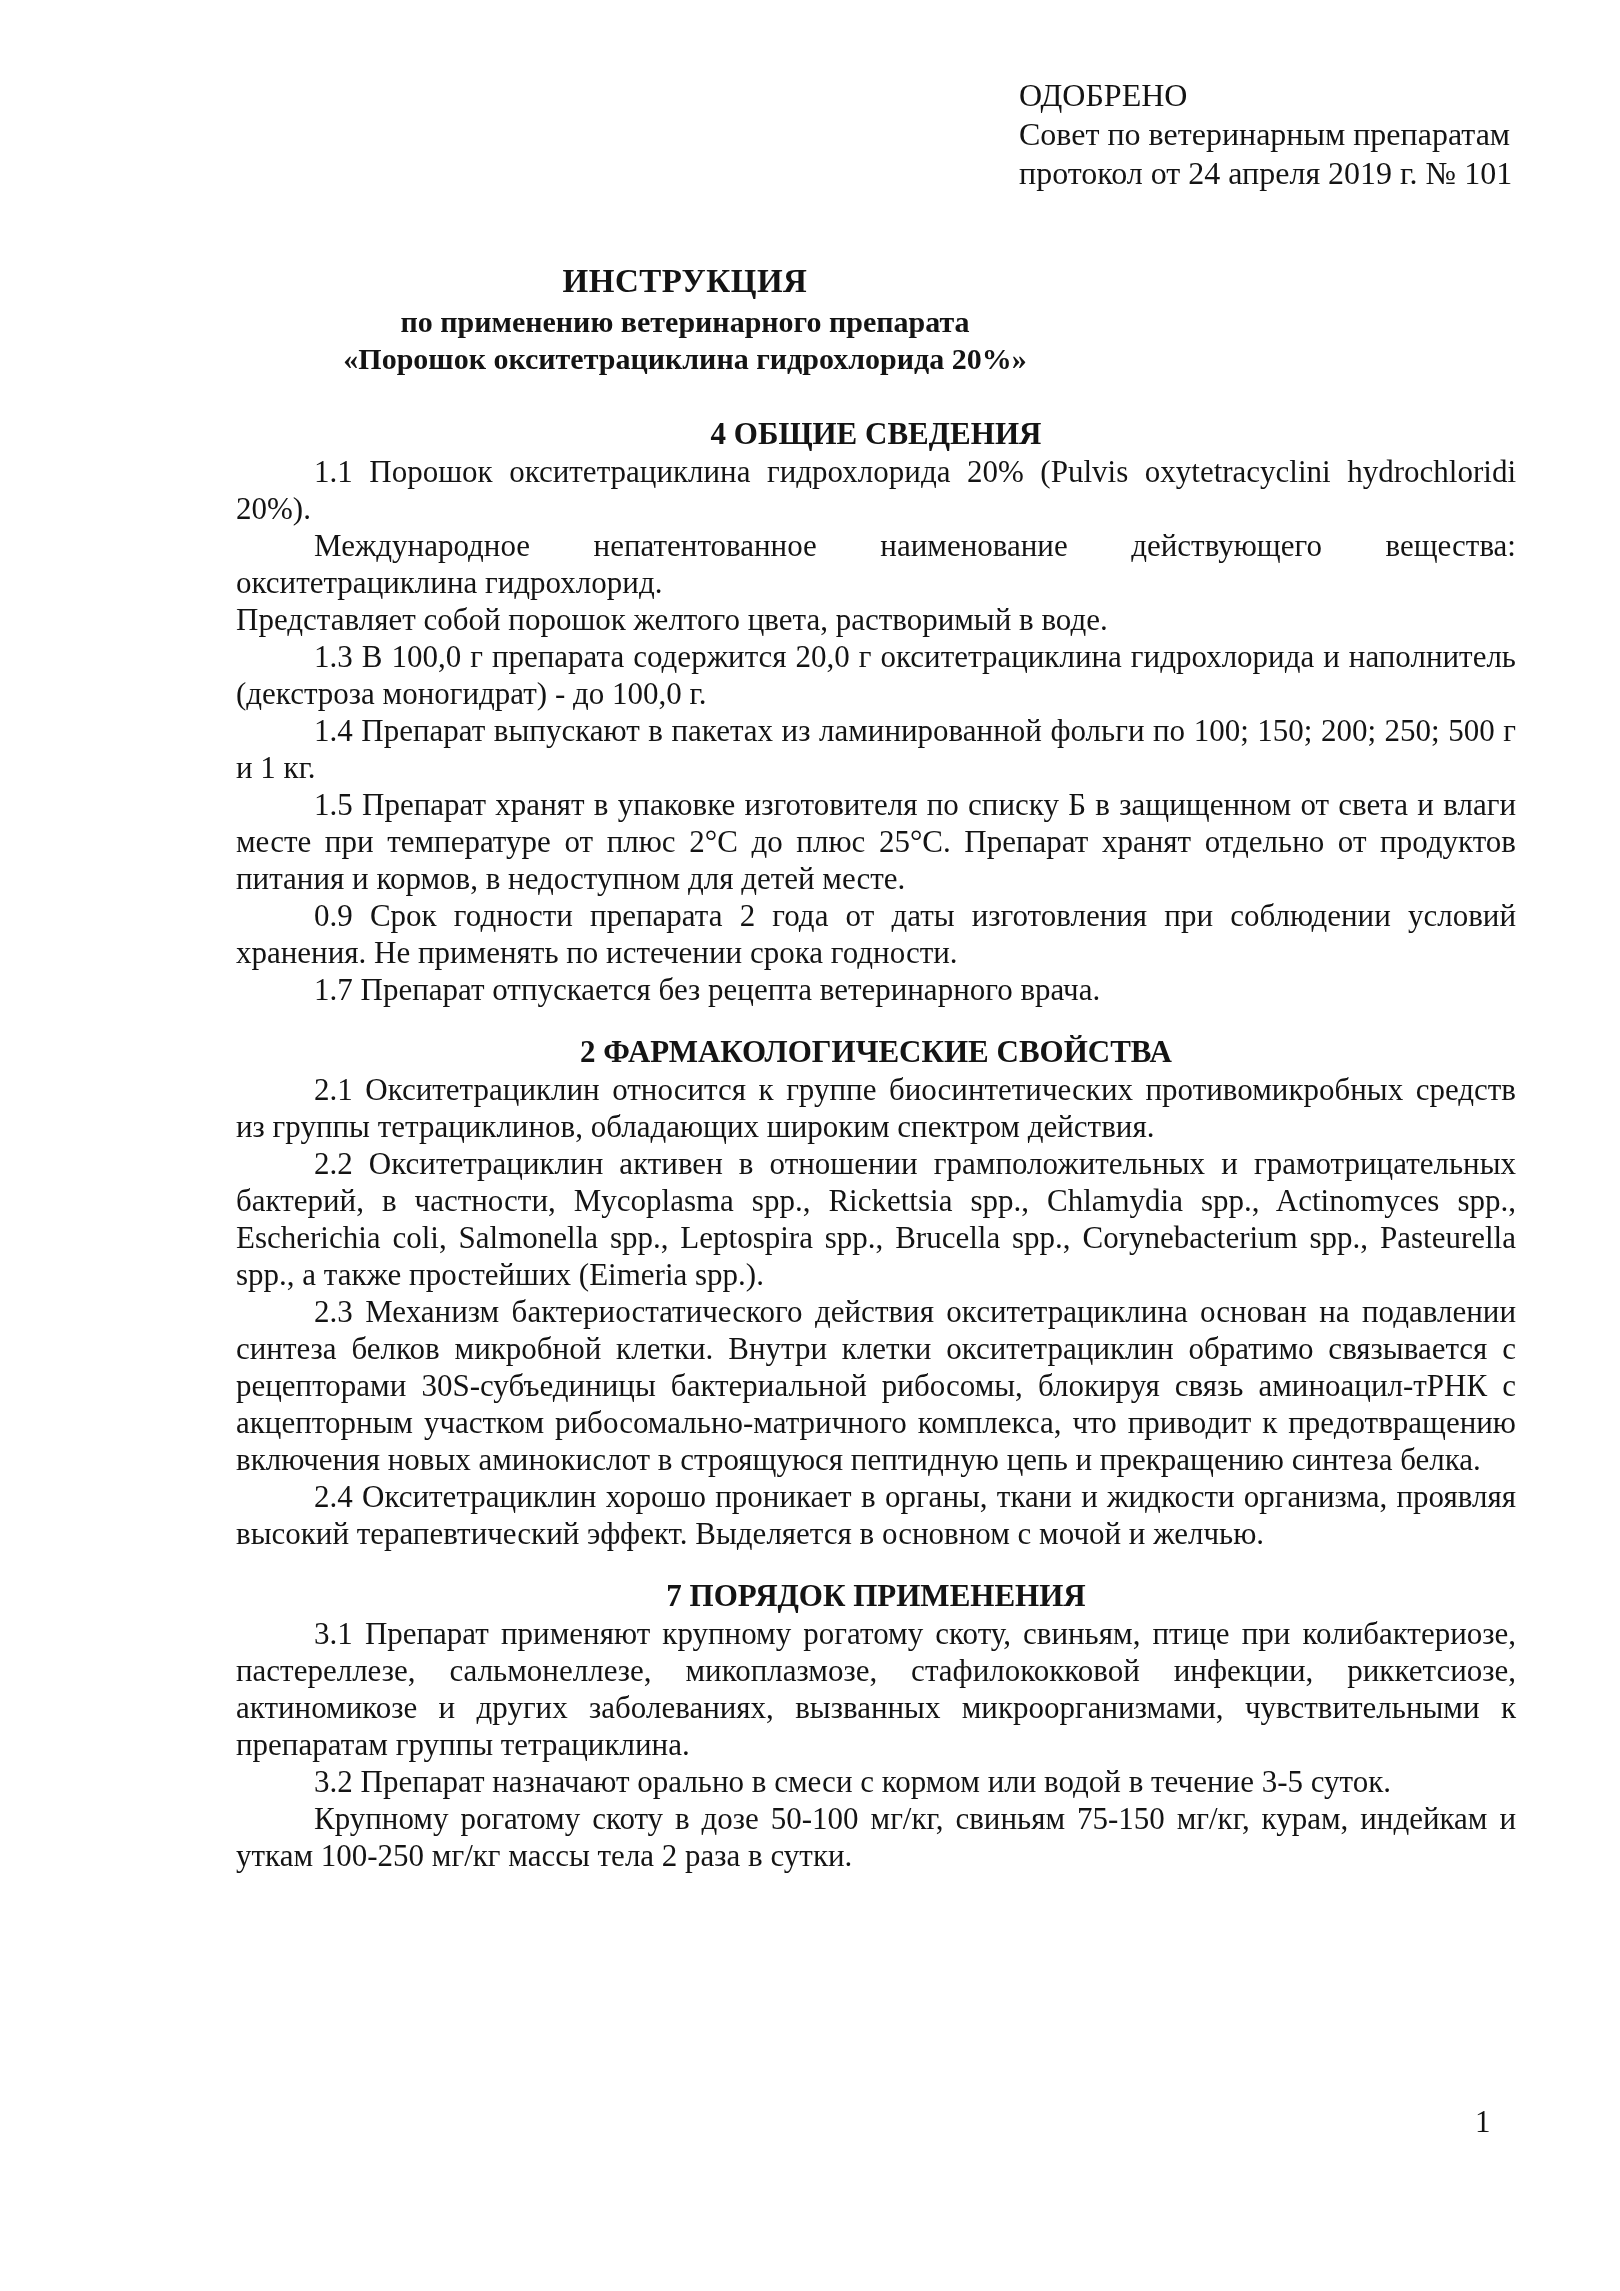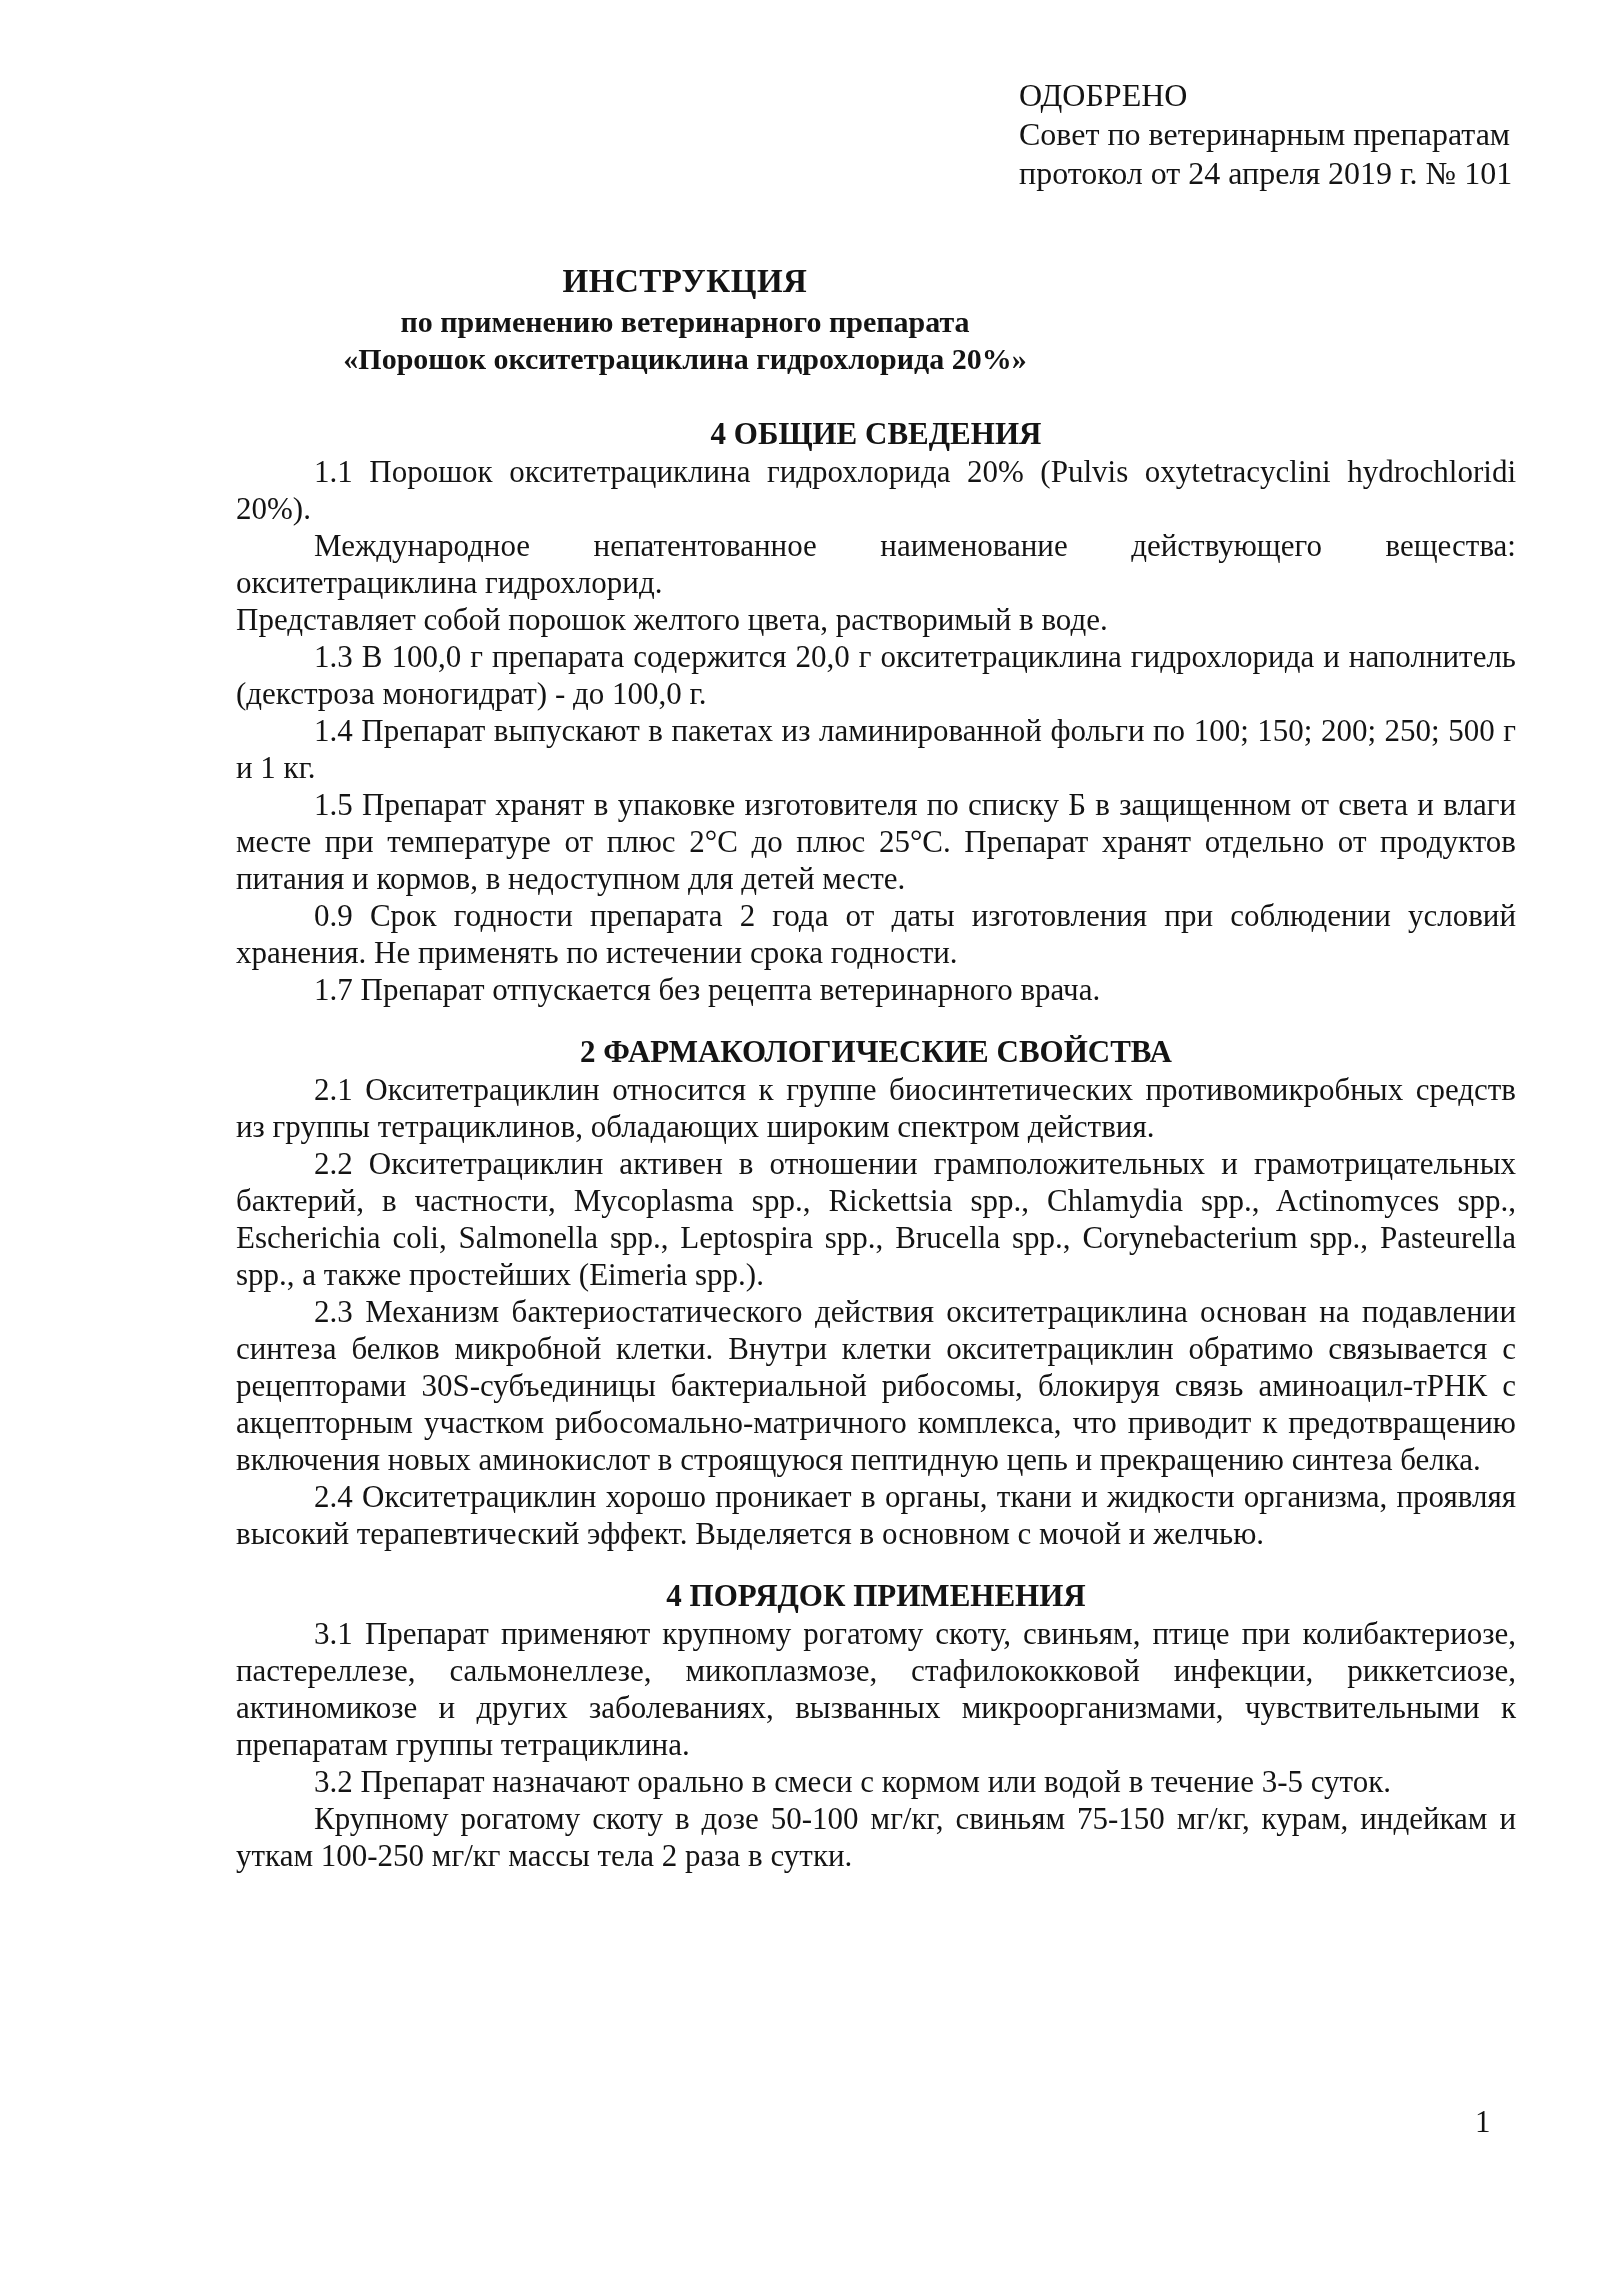--- a/index.html
+++ b/index.html
@@ -67,21 +67,21 @@
 
   <div>
     <h2 class="sec-heading gap">2 ФАРМАКОЛОГИЧЕСКИЕ СВОЙСТВА</h2>
     <p class="para">2.1 Окситетрациклин относится к группе биосинтетических противомикробных средств из группы тетрациклинов, обладающих широким спектром действия.</p>
     <p class="para">2.2 Окситетрациклин активен в отношении грамположительных и грамотрицательных бактерий, в частности, Mycoplasma spp., Rickettsia spp., Chlamydia spp., Actinomyces spp., Escherichia coli, Salmonella spp., Leptospira spp., Brucella spp., Corynebacterium spp., Pasteurella spp., а также простейших (Eimeria spp.).</p>
     <p class="para">2.3 Механизм бактериостатического действия окситетрациклина основан на подавлении синтеза белков микробной клетки. Внутри клетки окситетрациклин обратимо связывается с рецепторами 30S-субъединицы бактериальной рибосомы, блокируя связь аминоацил-тРНК с акцепторным участком рибосомально-матричного комплекса, что приводит к предотвращению включения новых аминокислот в строящуюся пептидную цепь и прекращению синтеза белка.</p>
     <p class="para">2.4 Окситетрациклин хорошо проникает в органы, ткани и жидкости организма, проявляя высокий терапевтический эффект. Выделяется в основном с мочой и желчью.</p>
   </div>
 
   <div>
-    <h2 class="sec-heading gap">4 ПОРЯДОК ПРИМЕНЕНИЯ</h2>
+    <h2 class="sec-heading gap">7 ПОРЯДОК ПРИМЕНЕНИЯ</h2>
     <p class="para">3.1 Препарат применяют крупному рогатому скоту, свиньям, птице при колибактериозе, пастереллезе, сальмонеллезе, микоплазмозе, стафилококковой инфекции, риккетсиозе, актиномикозе и других заболеваниях, вызванных микроорганизмами, чувствительными к препаратам группы тетрациклина.</p>
     <p class="para">3.2 Препарат назначают орально в смеси с кормом или водой в течение 3-5 суток.</p>
     <p class="para">Крупному рогатому скоту в дозе 50-100 мг/кг, свиньям 75-150 мг/кг, курам, индейкам и уткам 100-250 мг/кг массы тела 2 раза в сутки.</p>
   </div>
 </div>
 
 <div class="page-number">1</div>
 
 
 </body></html>

